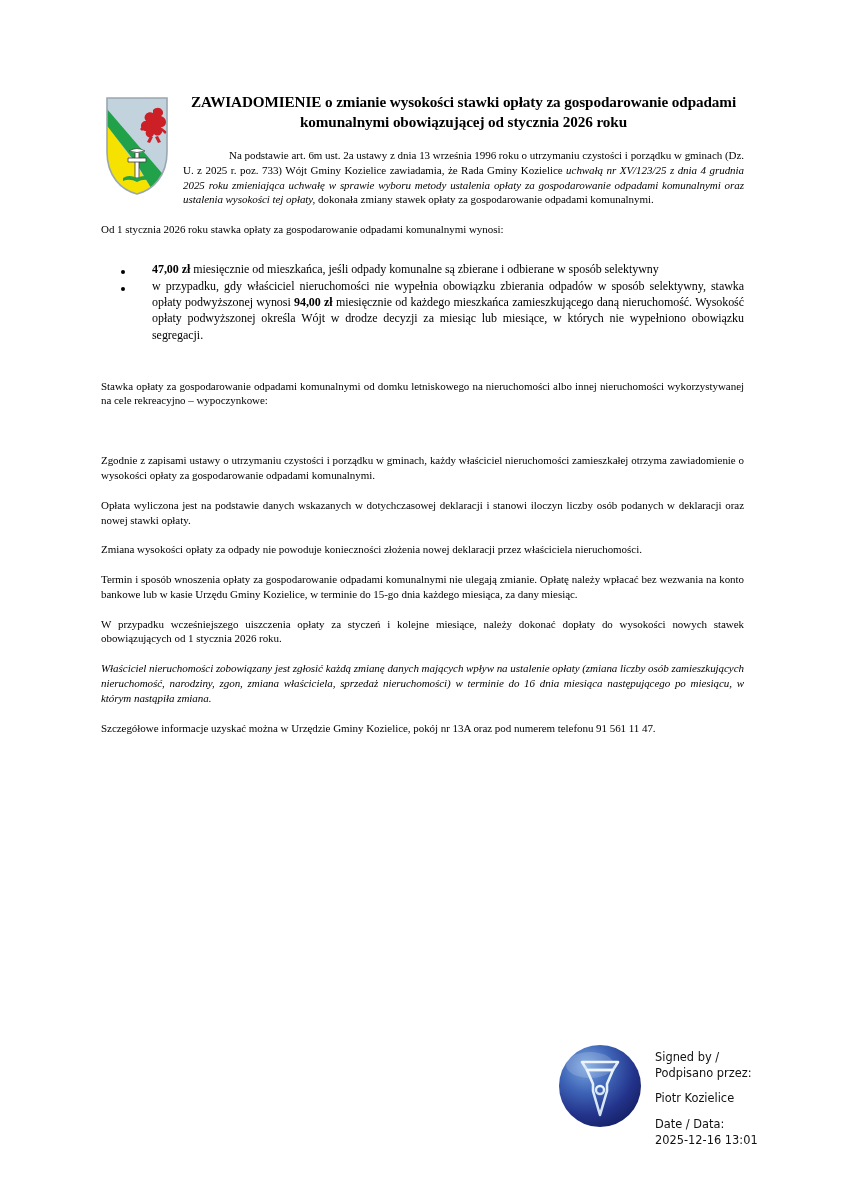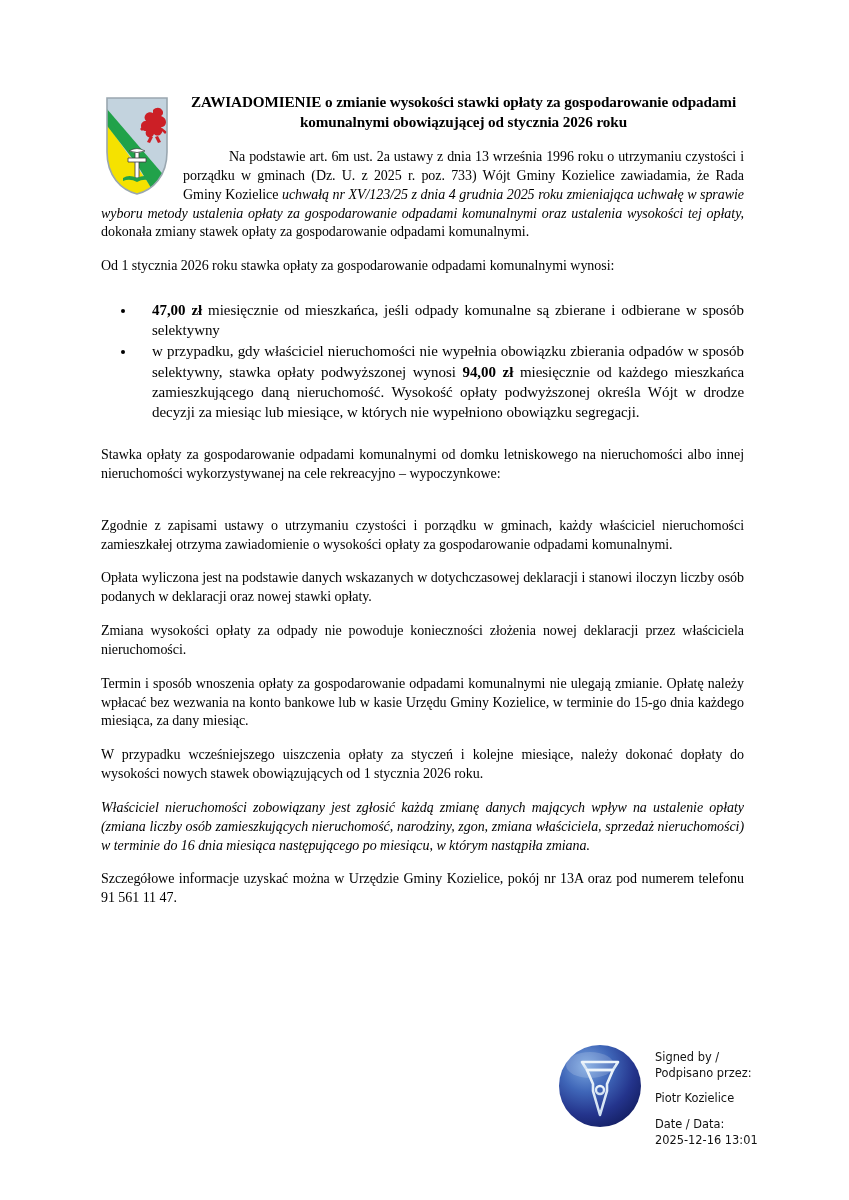--- a/index.html
+++ b/index.html
@@ -39,41 +39,41 @@
     font-size: 15.2px;
     line-height: 1.32;
     text-align: center;
     margin: 0 0 16px 0;
     padding-left: 4px;
     letter-spacing: -0.1px;
   }
 
   
   p.para {
-    font-size: 14px;
+    font-size: 11px;
     line-height: 1.345;
     text-align: justify;
-    margin: 0 0 15px 0;
+    margin: 12px 0 15px 0;
     letter-spacing: -0.05px;
   }
   p.lead {
     text-indent: 46px;
   }
   .it { font-style: italic; }
   .b  { font-weight: bold; }
 
   
   ul.bullets {
     margin: 0 0 15px 0;
     padding: 0 0 0 18px;
     list-style: none;
   }
   ul.bullets li {
     position: relative;
-    font-size: 15px;
+    font-size: 12px;
     line-height: 1.345;
     text-align: justify;
     padding-left: 33px;
     margin: 0 0 1px 0;
     letter-spacing: -0.05px;
   }
   ul.bullets li::before {
     content: "";
     position: absolute;
     left: 2px;

